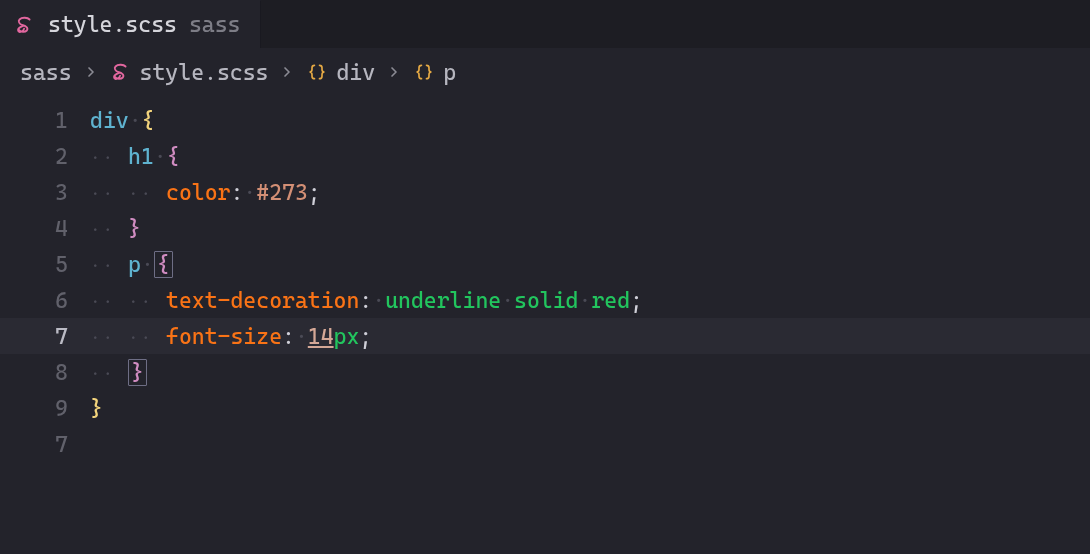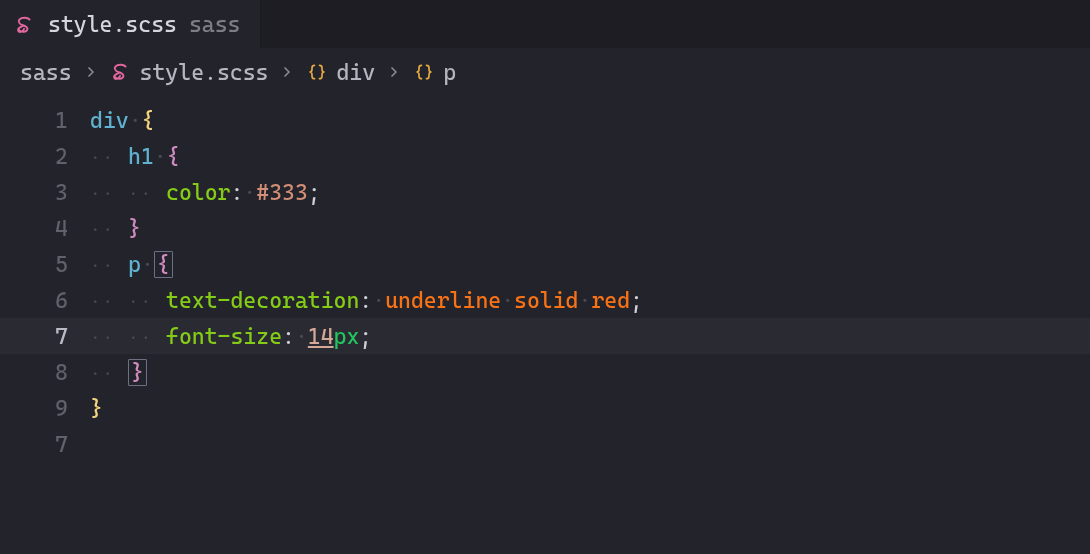--- a/index.html
+++ b/index.html
@@ -85,24 +85,24 @@
   .brack-box {
     border: 1px solid #6e6e85;
     padding: 0 2px;
     border-radius: 1px;
   }
 
   
   .tk-sel { color: #5fb3d0; }       
   .tk-brace { color: #f3d47c; }     
   .tk-brace2 { color: #d08cc1; }    
-  .tk-prop { color: #84cc16; }      
+  .tk-prop { color: #f97316; }      
   .tk-punc { color: #cfcfd8; }      
   .tk-hash { color: #d38f75; }      
-  .tk-val { color: #f97316; }       
+  .tk-val { color: #22c55e; }       
   .tk-num { color: #d4a796; text-decoration: underline; }       
   .tk-unit { color: #22c55e; }      
 
   
   .sass-icon {
     display: inline-flex;
     align-items: center;
     justify-content: center;
     width: 22px;
     height: 22px;
@@ -185,21 +185,21 @@
     <div class="code"><span class="tk-sel">div</span><span class="space-dot">·</span><span class="tk-brace">{</span></div>
   </div>
 
   <div class="line">
     <div class="gutter">2</div>
     <div class="code"><span class="ig"><span class="dots">·</span><span class="dots">·</span></span><span class="tk-sel">h1</span><span class="space-dot">·</span><span class="tk-brace2">{</span></div>
   </div>
 
   <div class="line">
     <div class="gutter">3</div>
-    <div class="code"><span class="ig"><span class="dots">·</span><span class="dots">·</span></span><span class="ig"><span class="dots">·</span><span class="dots">·</span></span><span class="tk-prop">color</span><span class="tk-punc">:</span><span class="space-dot">·</span><span class="tk-hash">#333</span><span class="tk-punc">;</span></div>
+    <div class="code"><span class="ig"><span class="dots">·</span><span class="dots">·</span></span><span class="ig"><span class="dots">·</span><span class="dots">·</span></span><span class="tk-prop">color</span><span class="tk-punc">:</span><span class="space-dot">·</span><span class="tk-hash">#273</span><span class="tk-punc">;</span></div>
   </div>
 
   <div class="line">
     <div class="gutter">4</div>
     <div class="code"><span class="ig"><span class="dots">·</span><span class="dots">·</span></span><span class="tk-brace2">}</span></div>
   </div>
 
   <div class="line">
     <div class="gutter">5</div>
     <div class="code"><span class="ig"><span class="dots">·</span><span class="dots">·</span></span><span class="tk-sel">p</span><span class="space-dot">·</span><span class="tk-brace2 brack-box">{</span></div>

